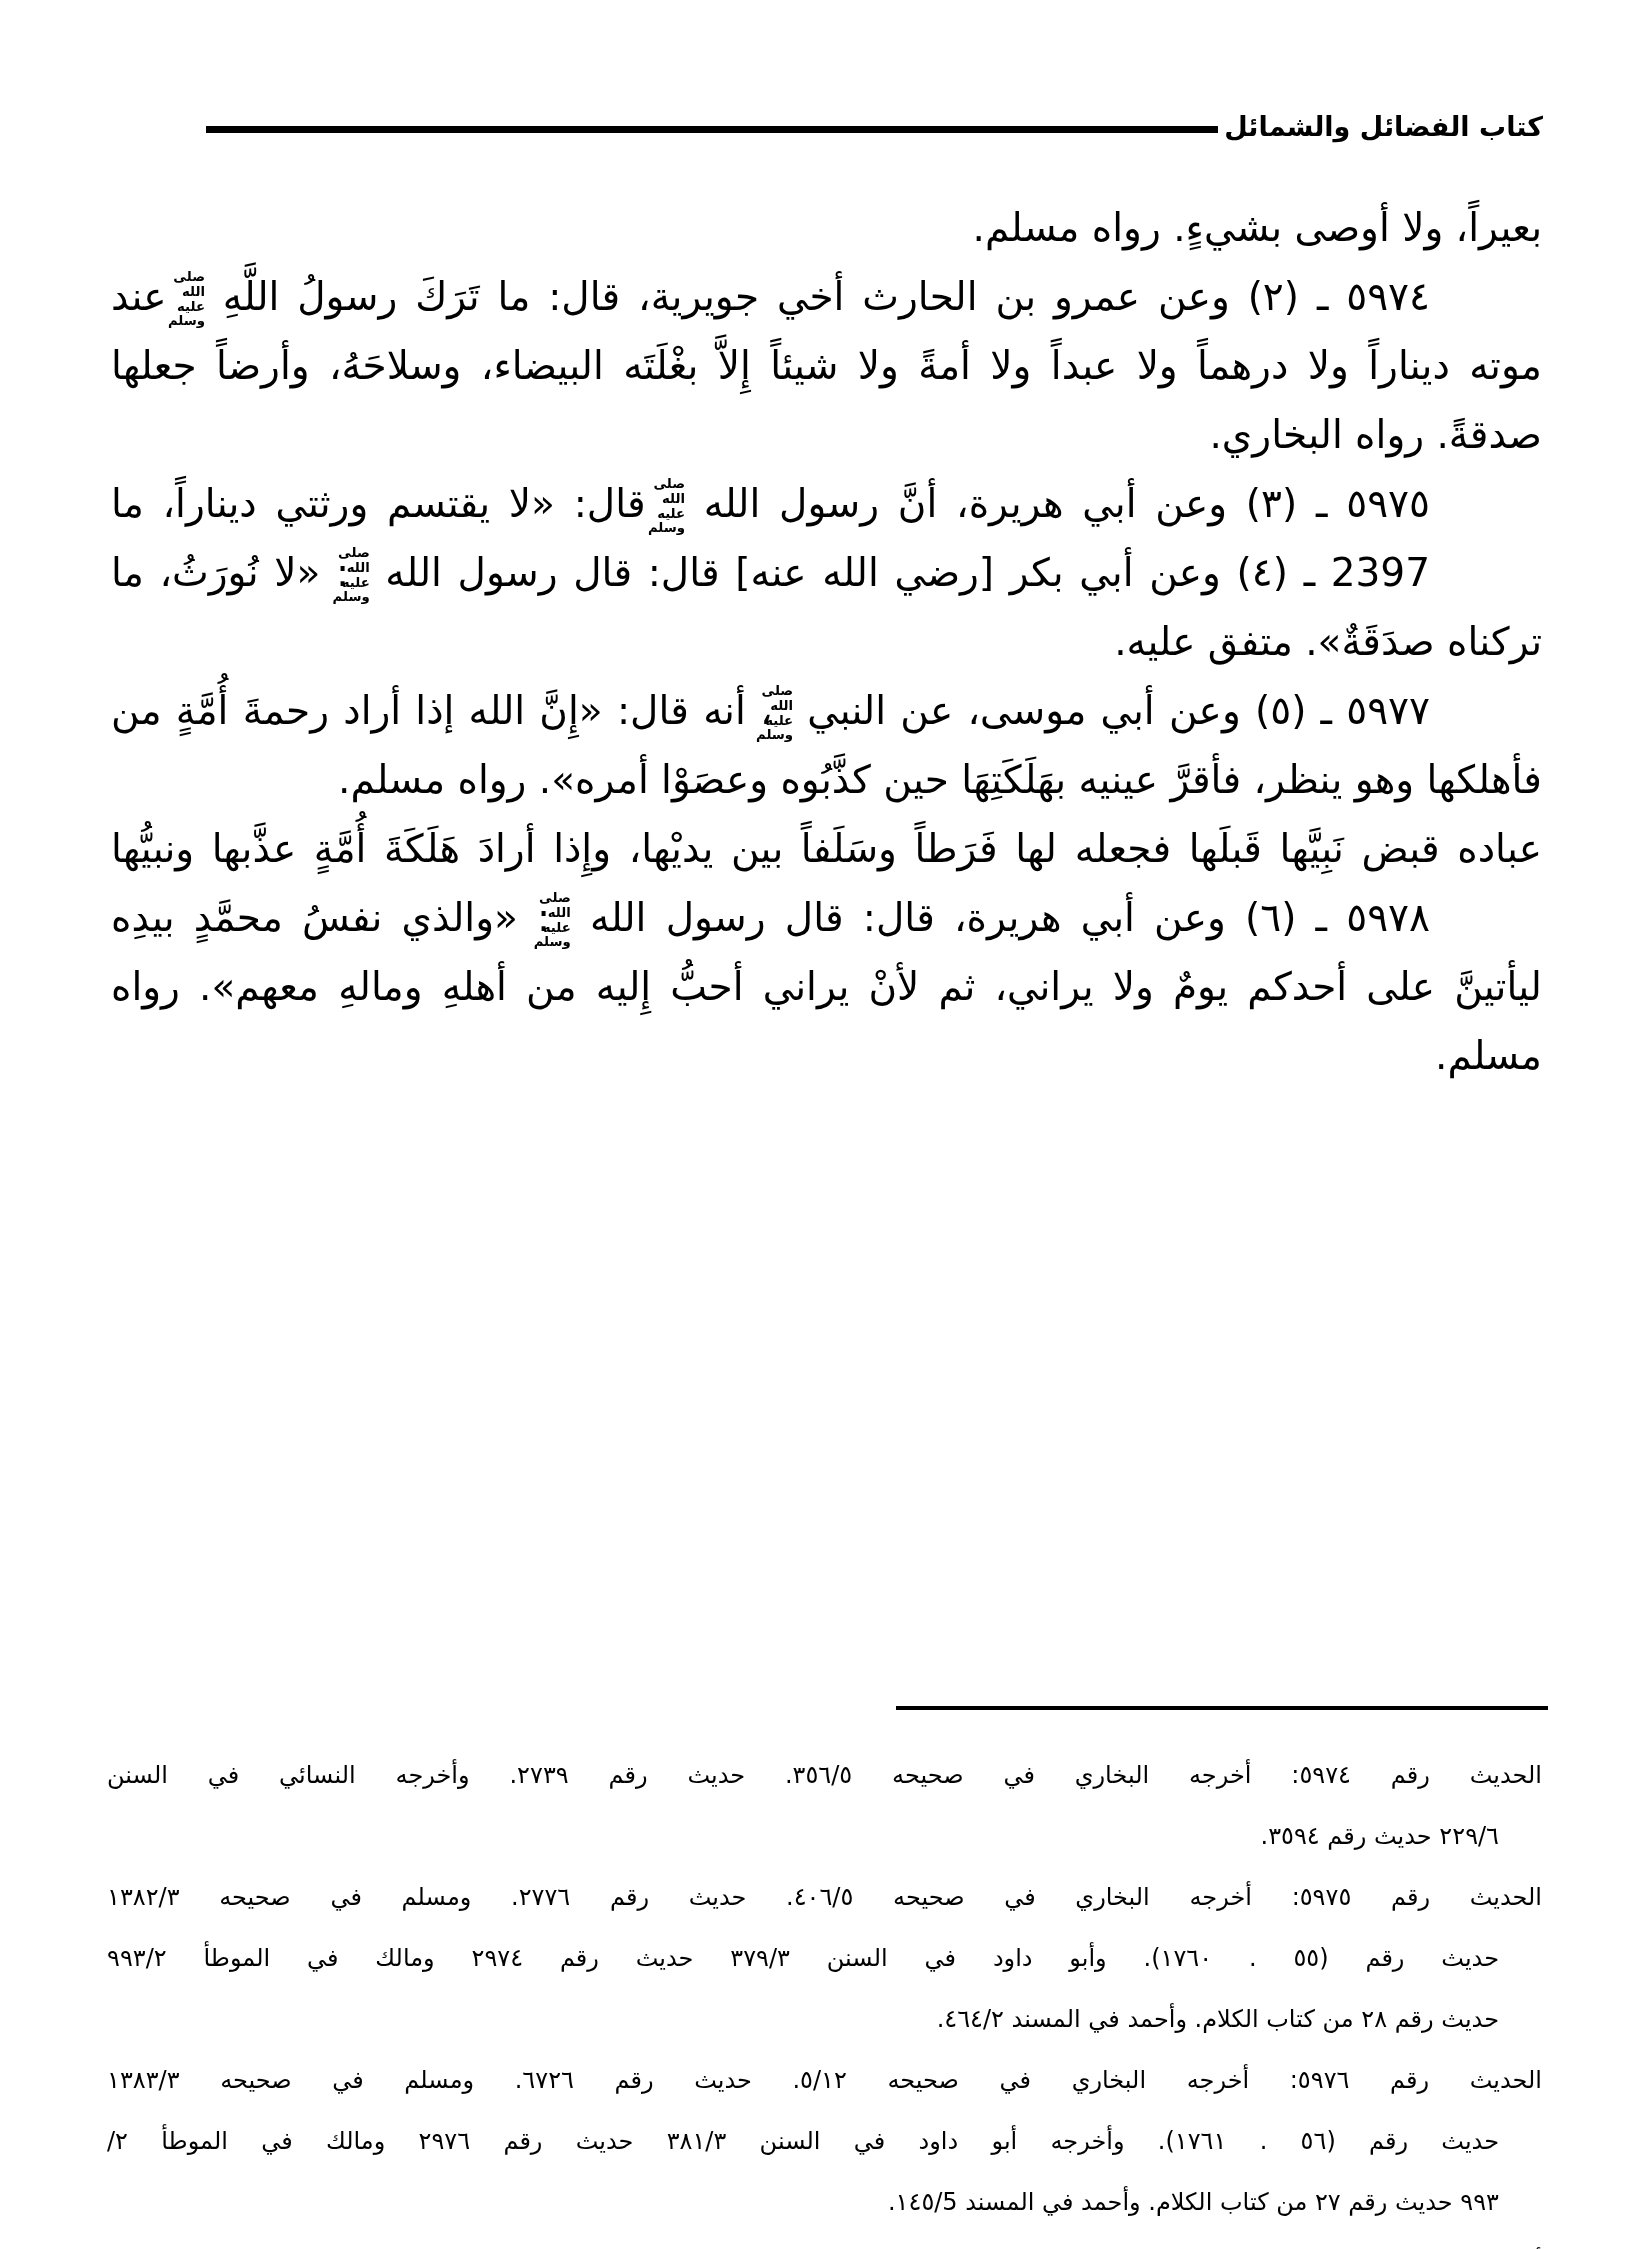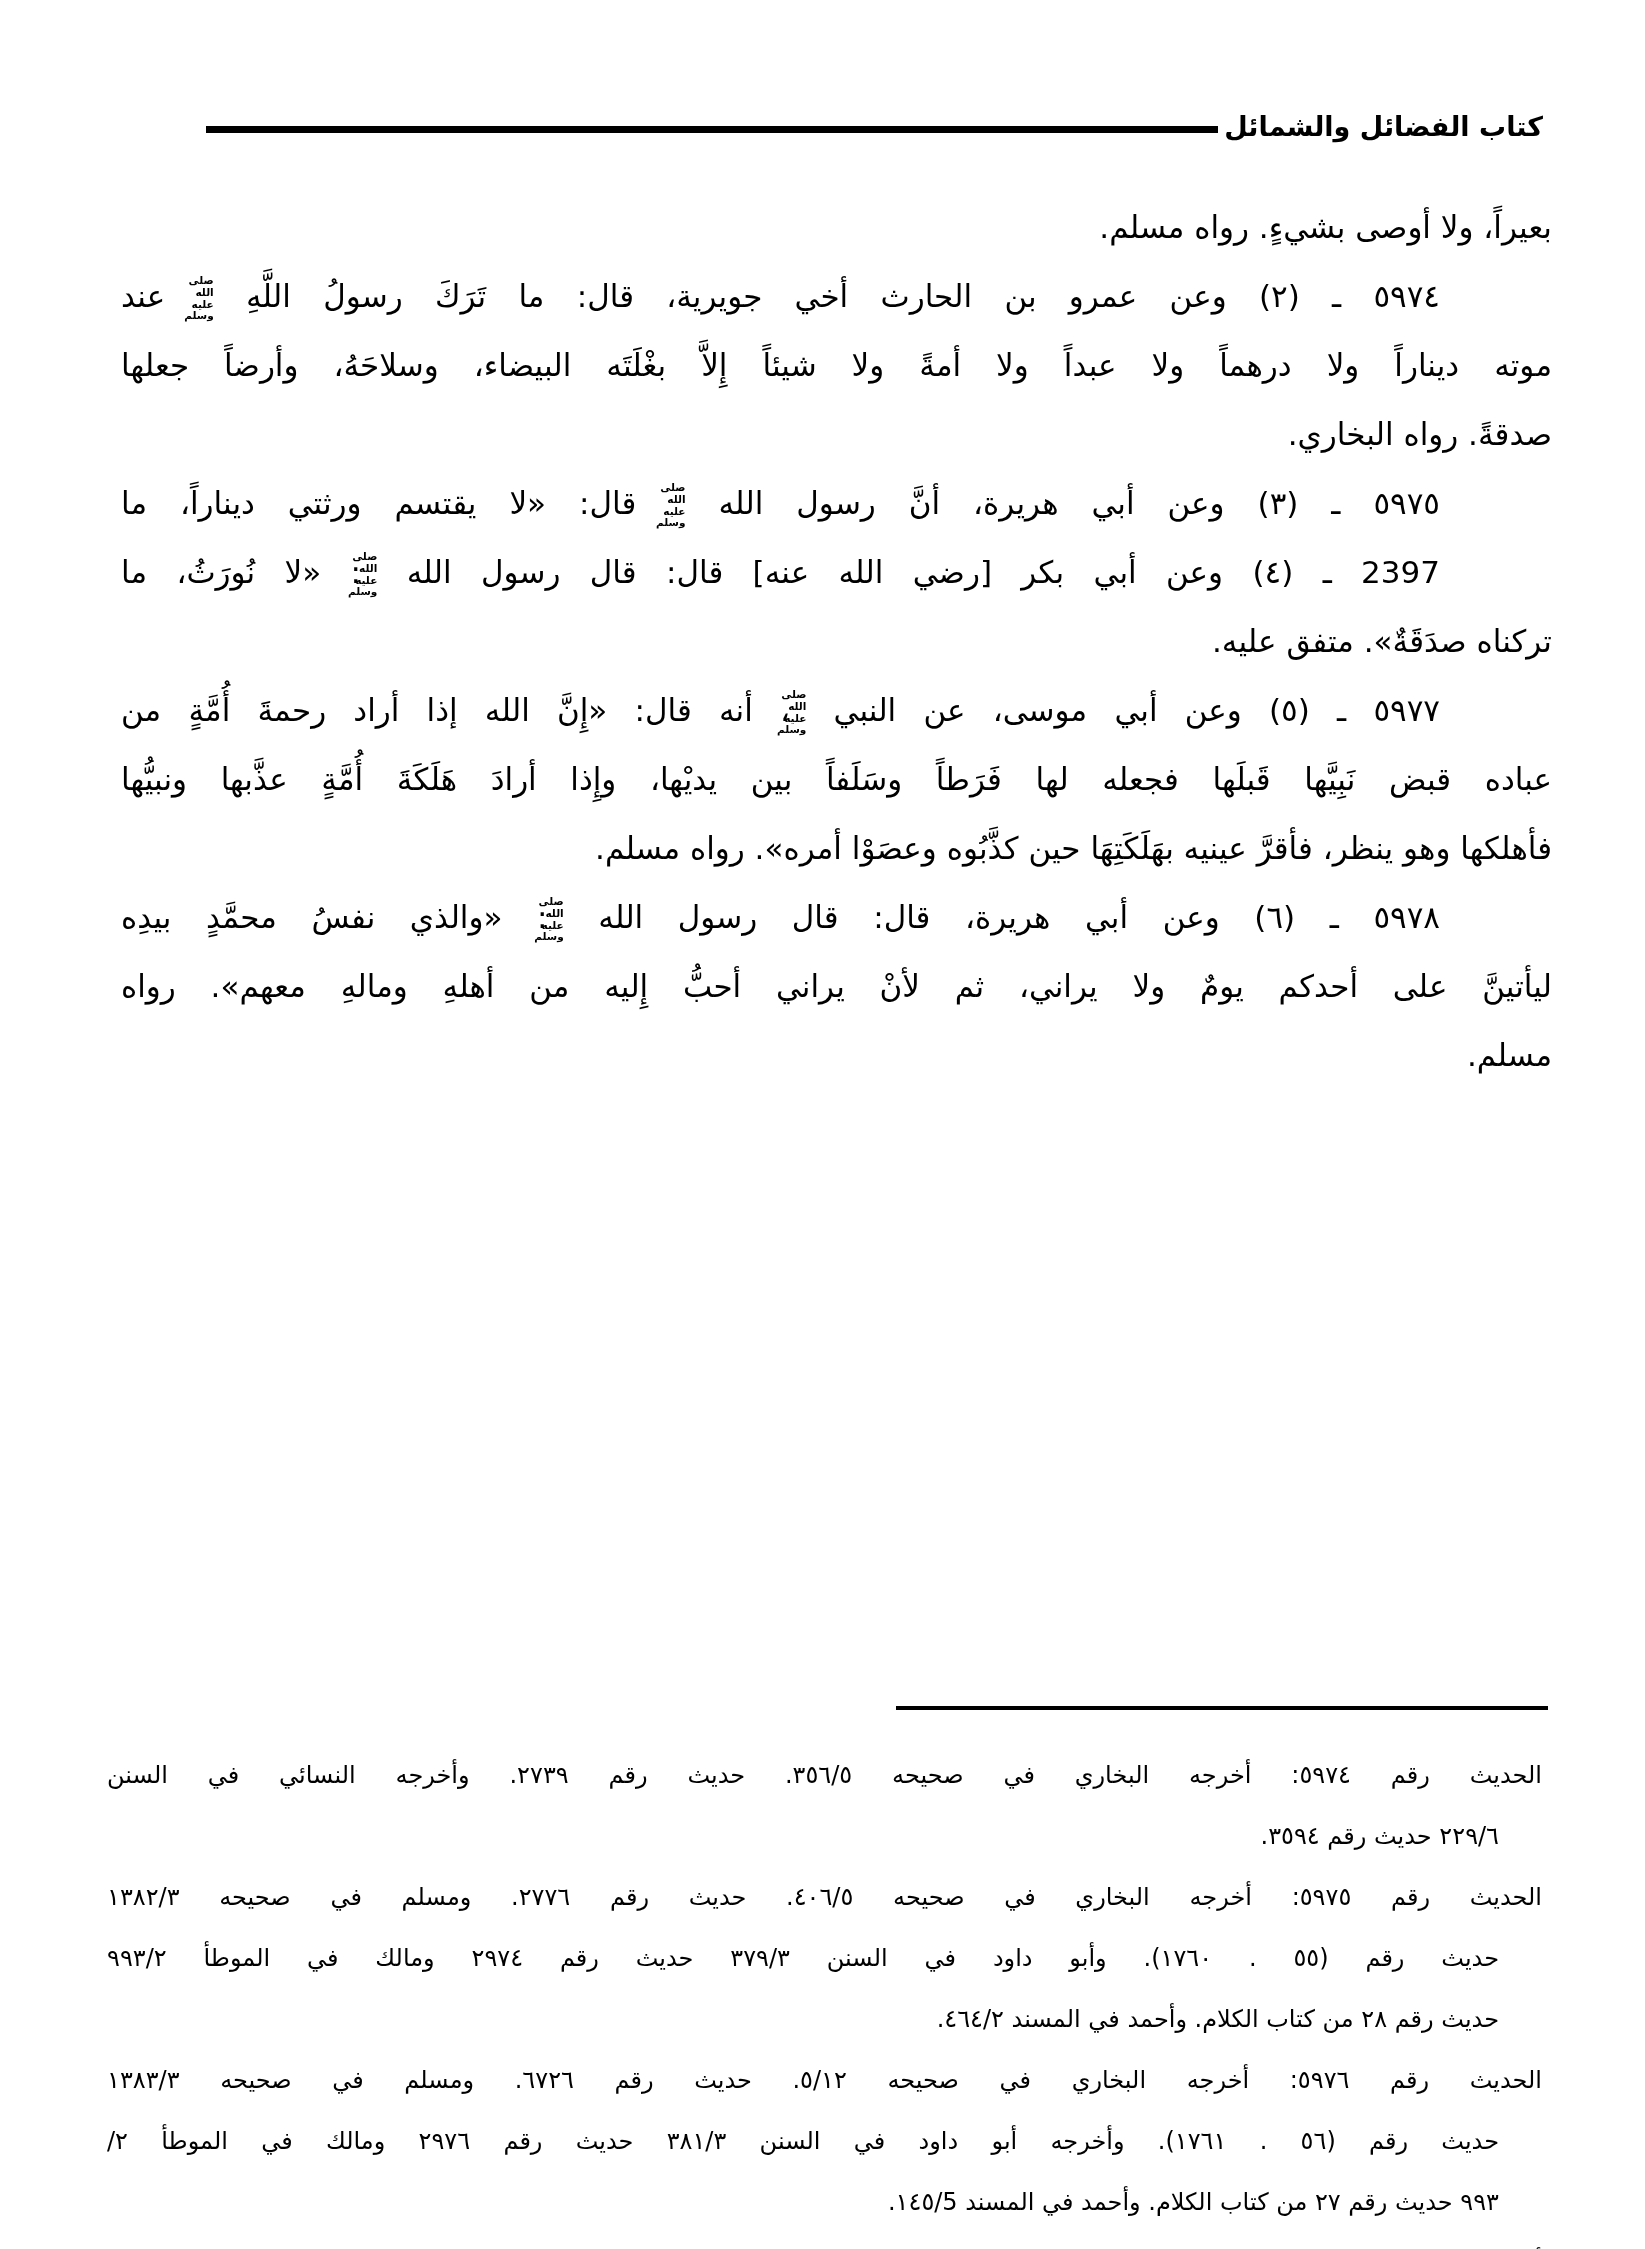--- a/index.html
+++ b/index.html
@@ -17,23 +17,23 @@
     position:absolute; top:100px; right:102px;
     font-size:27px; font-weight:bold; line-height:53px;
     white-space:nowrap;
   }
   .header-rule {
     position:absolute; top:126px; left:206px;
     width:1012px; height:6.7px; background:#000;
   }
   
   .body-text {
-    position:absolute; top:193px; right:93px;
+    position:absolute; top:193px; right:103px;
     width:1431px;
-    font-size:31px; line-height:69px;
+    font-size:39px; line-height:69px;
   }
   .line { white-space:normal; }
   .j { text-align:justify; text-align-last:justify; }
   .first { padding-right:112px; }
   .b { font-weight:normal; }
   .pbuh {
     display:inline-block; width:1.55em;
     font-size:0.34em; line-height:1.1;
     text-align:left; vertical-align:middle;
     font-weight:bold;
@@ -61,22 +61,22 @@
 
   <div class="body-text" id="body-text">
       <div class="line">بعيراً، ولا أوصى بشيءٍ. رواه مسلم.</div>
       <div class="line j first"><span class="b">٥٩٧٤ ـ (٢)</span> وعن عمرو بن الحارث أخي جويرية، قال: ما تَرَكَ رسولُ اللَّهِ <span class="pbuh">صلى الله عليه وسلم</span> عند</div>
       <div class="line j">موته ديناراً ولا درهماً ولا عبداً ولا أمةً ولا شيئاً إِلاَّ بغْلَتَه البيضاء، وسلاحَهُ، وأرضاً جعلها</div>
       <div class="line">صدقةً. رواه البخاري.</div>
       <div class="line j first"><span class="b">٥٩٧٥ ـ (٣)</span> وعن أبي هريرة، أنَّ رسول الله <span class="pbuh">صلى الله عليه وسلم</span> قال: «لا يقتسم ورثتي ديناراً، ما</div>
       <div class="line j first"><span class="b">2397 ـ (٤)</span> وعن أبي بكر [رضي الله عنه] قال: قال رسول الله <span class="pbuh">صلى الله عليه وسلم</span>: «لا نُورَثُ، ما</div>
       <div class="line">تركناه صدَقَةٌ». متفق عليه.</div>
       <div class="line j first"><span class="b">٥٩٧٧ ـ (٥)</span> وعن أبي موسى، عن النبي <span class="pbuh">صلى الله عليه وسلم</span>، أنه قال: «إِنَّ الله إذا أراد رحمةَ أُمَّةٍ من</div>
+      <div class="line">فأهلكها وهو ينظر، فأقرَّ عينيه بهَلَكَتِهَا حين كذَّبُوه وعصَوْا أمره». رواه مسلم.</div>
       <div class="line j">عباده قبض نَبِيَّها قَبلَها فجعله لها فَرَطاً وسَلَفاً بين يديْها، وإِذا أرادَ هَلَكَةَ أُمَّةٍ عذَّبها ونبيُّها</div>
-      <div class="line">فأهلكها وهو ينظر، فأقرَّ عينيه بهَلَكَتِهَا حين كذَّبُوه وعصَوْا أمره». رواه مسلم.</div>
       <div class="line j first"><span class="b">٥٩٧٨ ـ (٦)</span> وعن أبي هريرة، قال: قال رسول الله <span class="pbuh">صلى الله عليه وسلم</span>: «والذي نفسُ محمَّدٍ بيدِه</div>
       <div class="line j">ليأتينَّ على أحدكم يومٌ ولا يراني، ثم لأنْ يراني أحبُّ إِليه من أهلهِ ومالهِ معهم». رواه</div>
       <div class="line">مسلم.</div>
     </div>
 
   <div class="footnote-separator"></div>
 
   <div class="footnotes" id="footnotes">
       <div class="line j"><span class="b">الحديث رقم ٥٩٧٤:</span> أخرجه البخاري في صحيحه ٣٥٦/٥. حديث رقم ٢٧٣٩. وأخرجه النسائي في السنن</div>
       <div class="line cont">٢٢٩/٦ حديث رقم ٣٥٩٤.</div>

